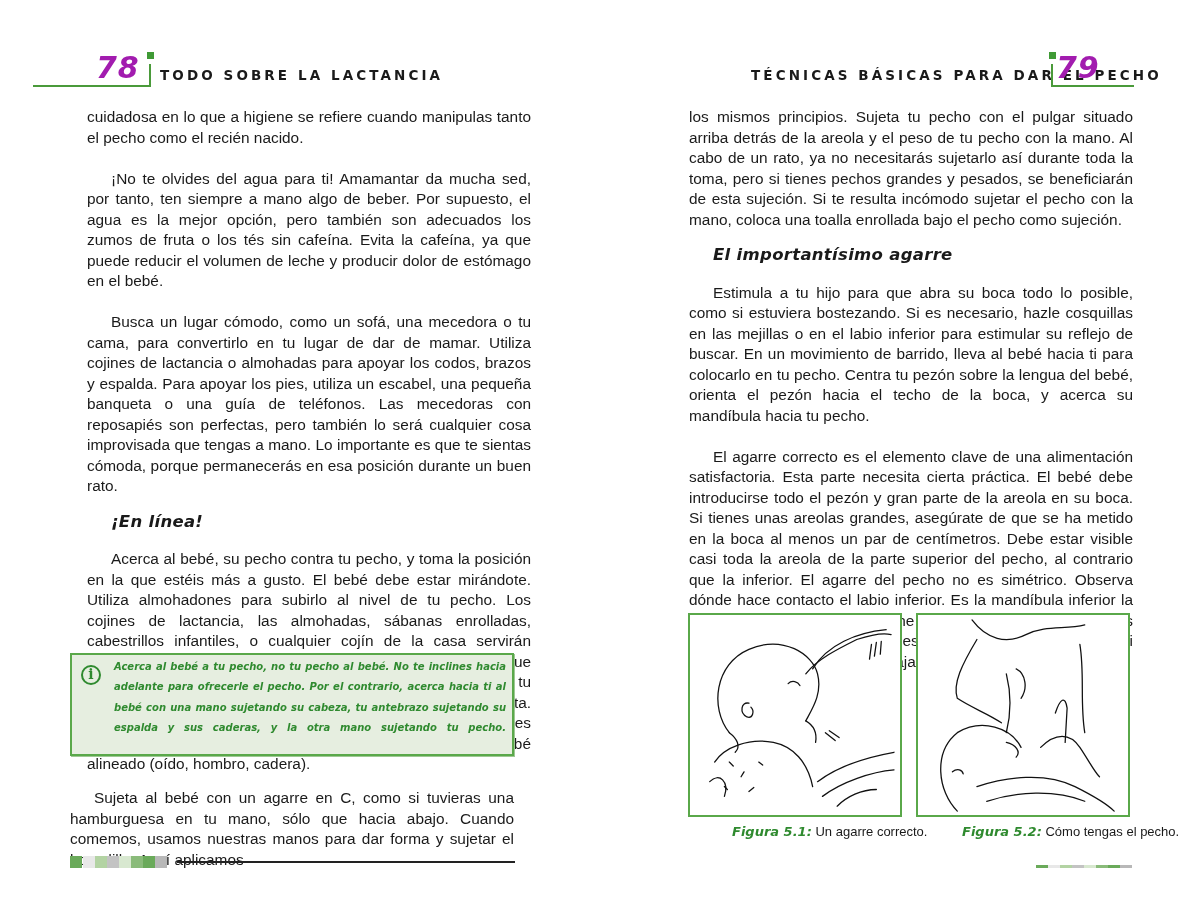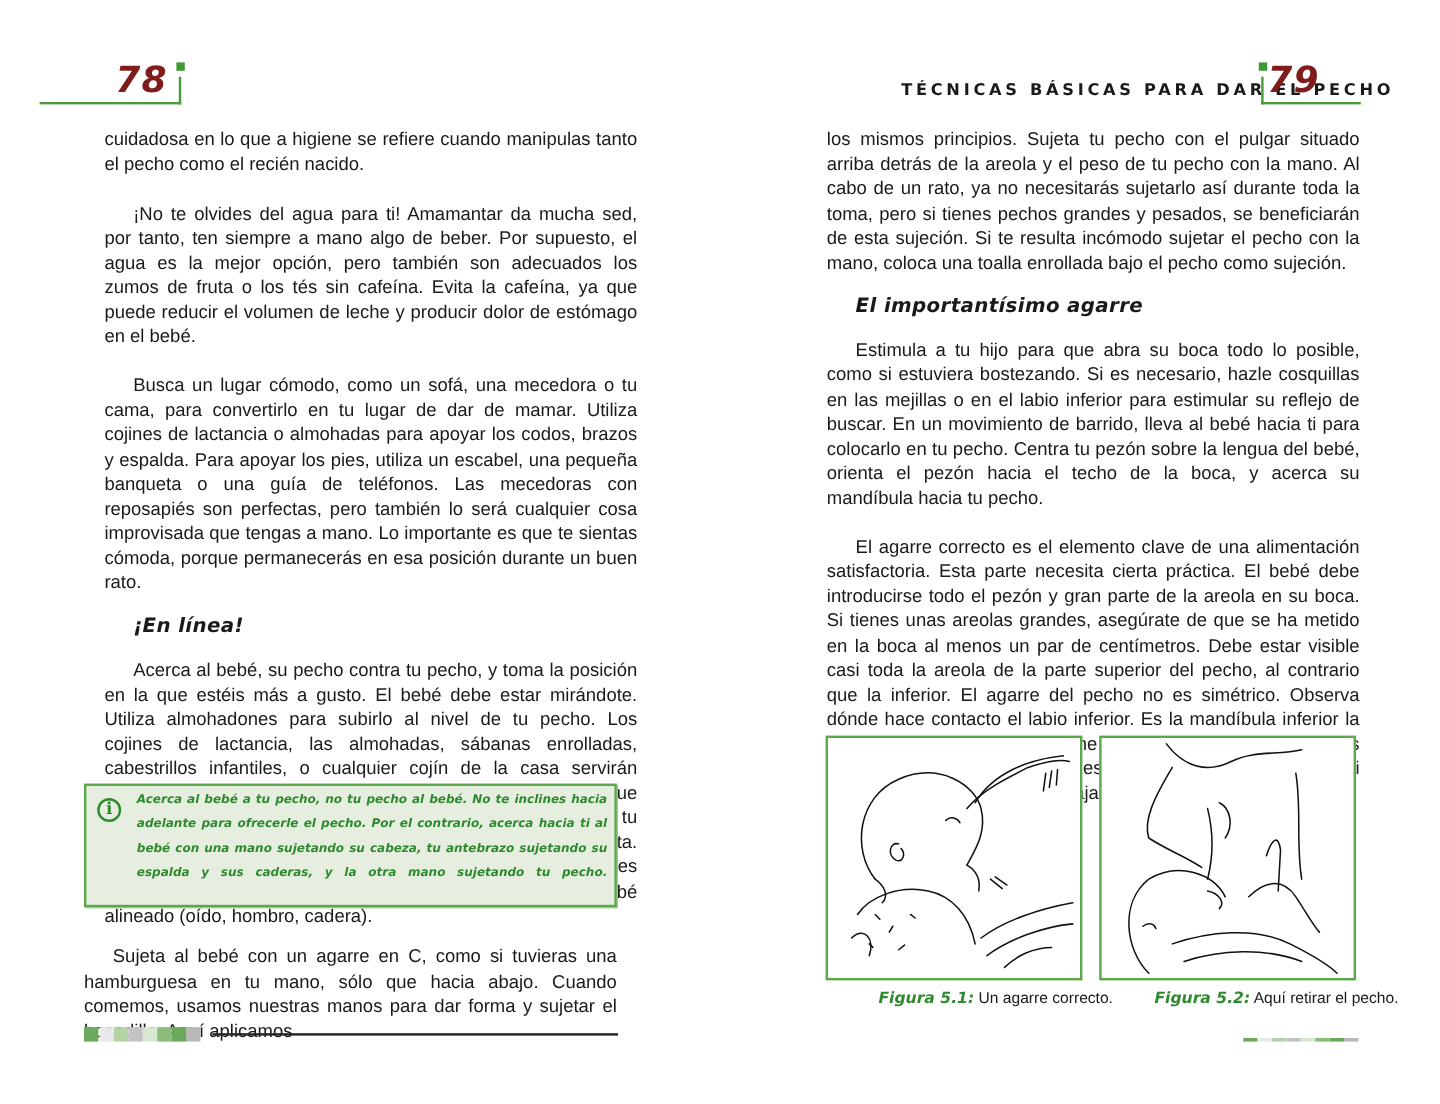--- a/index.html
+++ b/index.html
@@ -4,21 +4,21 @@
 <style>
   html, body { margin: 0; padding: 0; background: #ffffff; }
   body { width: 1200px; height: 920px; position: relative; overflow: hidden;
          font-family: "Liberation Sans", sans-serif; color: #1a1a1a; }
   .page { position: absolute; top: 0; height: 920px; }
   .page-left { left: 0; width: 600px; }
   .page-right { left: 600px; width: 600px; }
 
   
   .pnum { position: absolute; top: 50px; font-family: "DejaVu Sans", sans-serif;
-          font-weight: bold; font-style: italic; font-size: 30px; color: #7f1d1d; letter-spacing: 1px; }
+          font-weight: bold; font-style: italic; font-size: 30px; color: #a21caf; letter-spacing: 1px; }
   .hline-h { position: absolute; height: 2px; background: #4a9a3a; }
   .hline-v { position: absolute; width: 2px; background: #4a9a3a; }
   .hsq { position: absolute; width: 7px; height: 7px; background: #3f9a35; }
   .running { position: absolute; top: 67px; font-family: "DejaVu Sans", sans-serif;
              font-weight: bold; font-size: 13.5px; letter-spacing: 3.1px; color: #1a1a1a; }
 
   
   .col { position: absolute; width: 444px; font-size: 15.4px; line-height: 20.5px; text-align: justify; }
   .col p { margin: 0; text-indent: 24px; hyphens: manual; }
   .col p.noindent { text-indent: 0; }
@@ -48,20 +48,21 @@
   .cap-label { font-family: "DejaVu Sans", sans-serif; font-weight: bold; font-style: italic; color: #2f8a2f; font-size: 13px; margin-left: 44px; }
 </style>
 </head>
 <body>
 
 <div class="page page-left">
   <div class="hline-h" style="left:33px; top:85px; width:118px;"></div>
   <div class="hline-v" style="left:149px; top:64px; height:23px;"></div>
   <div class="hsq" style="left:147px; top:52px;"></div>
   <div class="pnum" style="left:96px;">78</div>
+  <div class="running" style="left:160px;">TODO SOBRE LA LACTANCIA</div>
 
   <div class="col" style="left:87px; top:107px;">
     <p class="noindent">cuidadosa en lo que a higiene se refiere cuando manipulas tanto el pe­cho como el recién nacido.</p>
     <div class="gap"></div>
     <p>¡No te olvides del agua para ti! Amamantar da mucha sed, por tanto, ten siempre a mano algo de beber. Por supuesto, el agua es la mejor opción, pero también son adecuados los zumos de fruta o los tés sin cafeína. Evita la cafeína, ya que puede reducir el volumen de leche y producir dolor de estómago en el bebé.</p>
     <div class="gap"></div>
     <p>Busca un lugar cómodo, como un sofá, una mecedora o tu cama, para convertirlo en tu lugar de dar de mamar. Utiliza cojines de lactancia o almohadas para apoyar los codos, brazos y espalda. Para apoyar los pies, utiliza un escabel, una pequeña banqueta o una guía de teléfonos. Las mecedoras con reposapiés son perfectas, pero también lo será cual­quier cosa improvisada que tengas a mano. Lo importante es que te sien­tas cómoda, porque permanecerás en esa posición durante un buen rato.</p>
     <div class="gap" style="height:15px;"></div>
     <p class="h2">¡En línea!</p>
     <div class="gap" style="height:17px;"></div>
@@ -142,21 +143,21 @@
       <path d="M125 135 C140 120 155 120 165 135 C175 150 180 160 185 165"></path>
       <path d="M40 200 C20 180 15 140 40 120 C65 105 95 115 105 135"></path>
       <path d="M90 130 C100 132 105 140 100 145"></path>
       <path d="M60 175 C90 165 130 160 160 175 C180 185 195 195 200 200"></path>
       <path d="M70 190 C100 180 140 178 170 190"></path>
       <path d="M35 160 C40 156 45 158 46 162"></path>
     </svg>
   </div>
   <div class="caption" style="left:318px;">
     <span class="cap-label">Figura 5.2:</span>
-    <span>Aquí retirar el pecho.</span>
+    <span>Cómo tengas el pecho.</span>
   </div>
 
   <div>
     <div class="rbar" style="left:436px; width:12px; background:#6aaa5a;"></div>
     <div class="rbar" style="left:448px; width:12px; background:#e8e8e8;"></div>
     <div class="rbar" style="left:460px; width:12px; background:#b3d3a3;"></div>
     <div class="rbar" style="left:472px; width:12px; background:#c3c3c3;"></div>
     <div class="rbar" style="left:484px; width:12px; background:#d8e8d0;"></div>
     <div class="rbar" style="left:496px; width:12px; background:#8abb7a;"></div>
     <div class="rbar" style="left:508px; width:12px; background:#6aaa5a;"></div>

